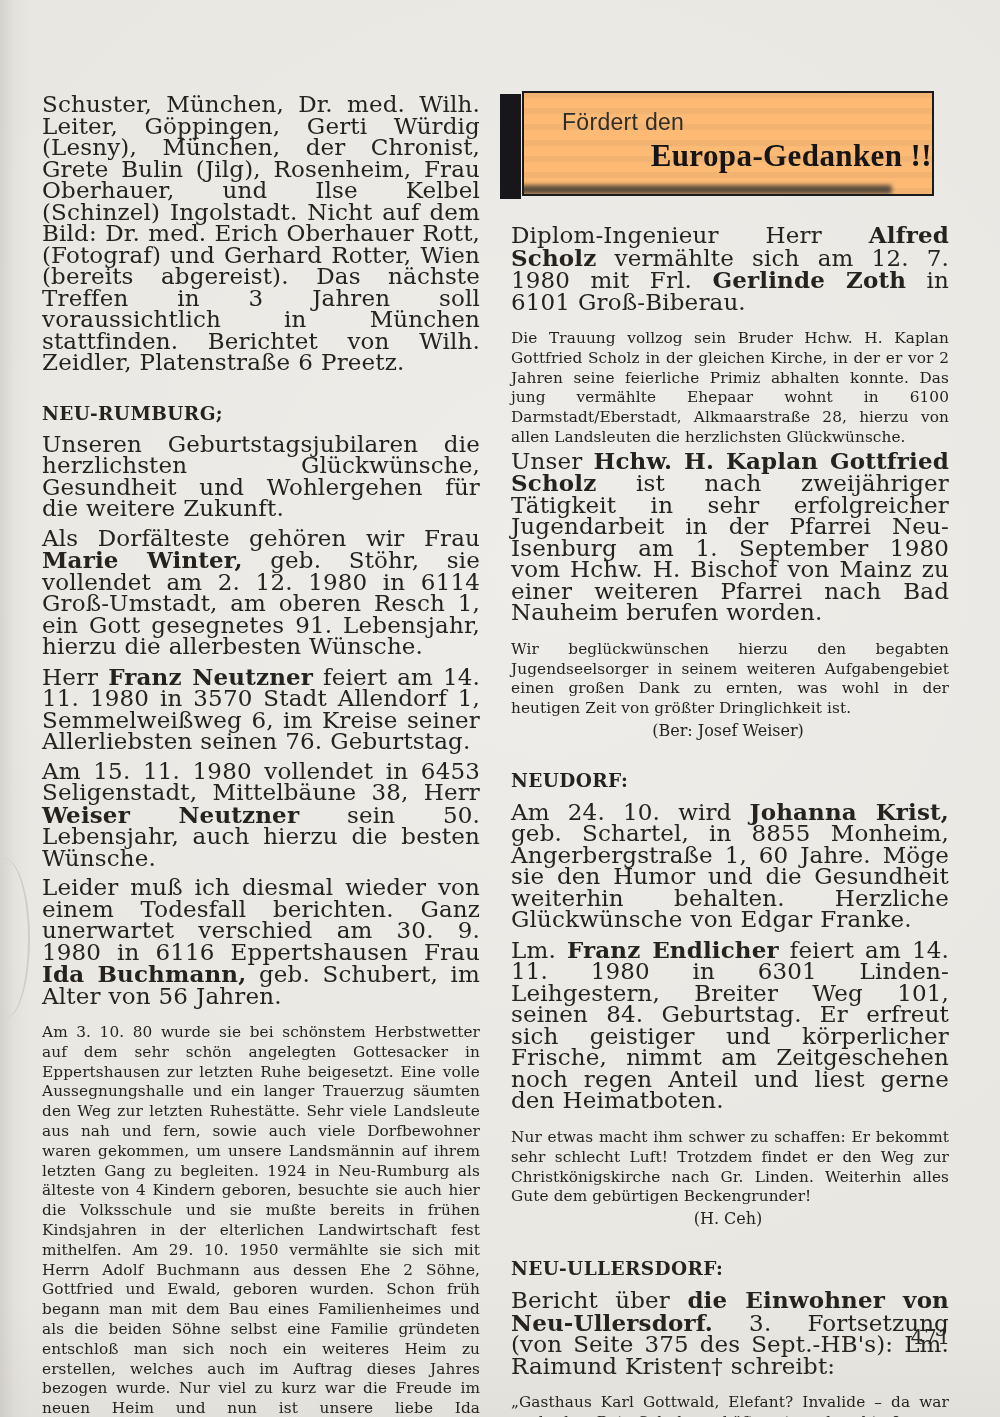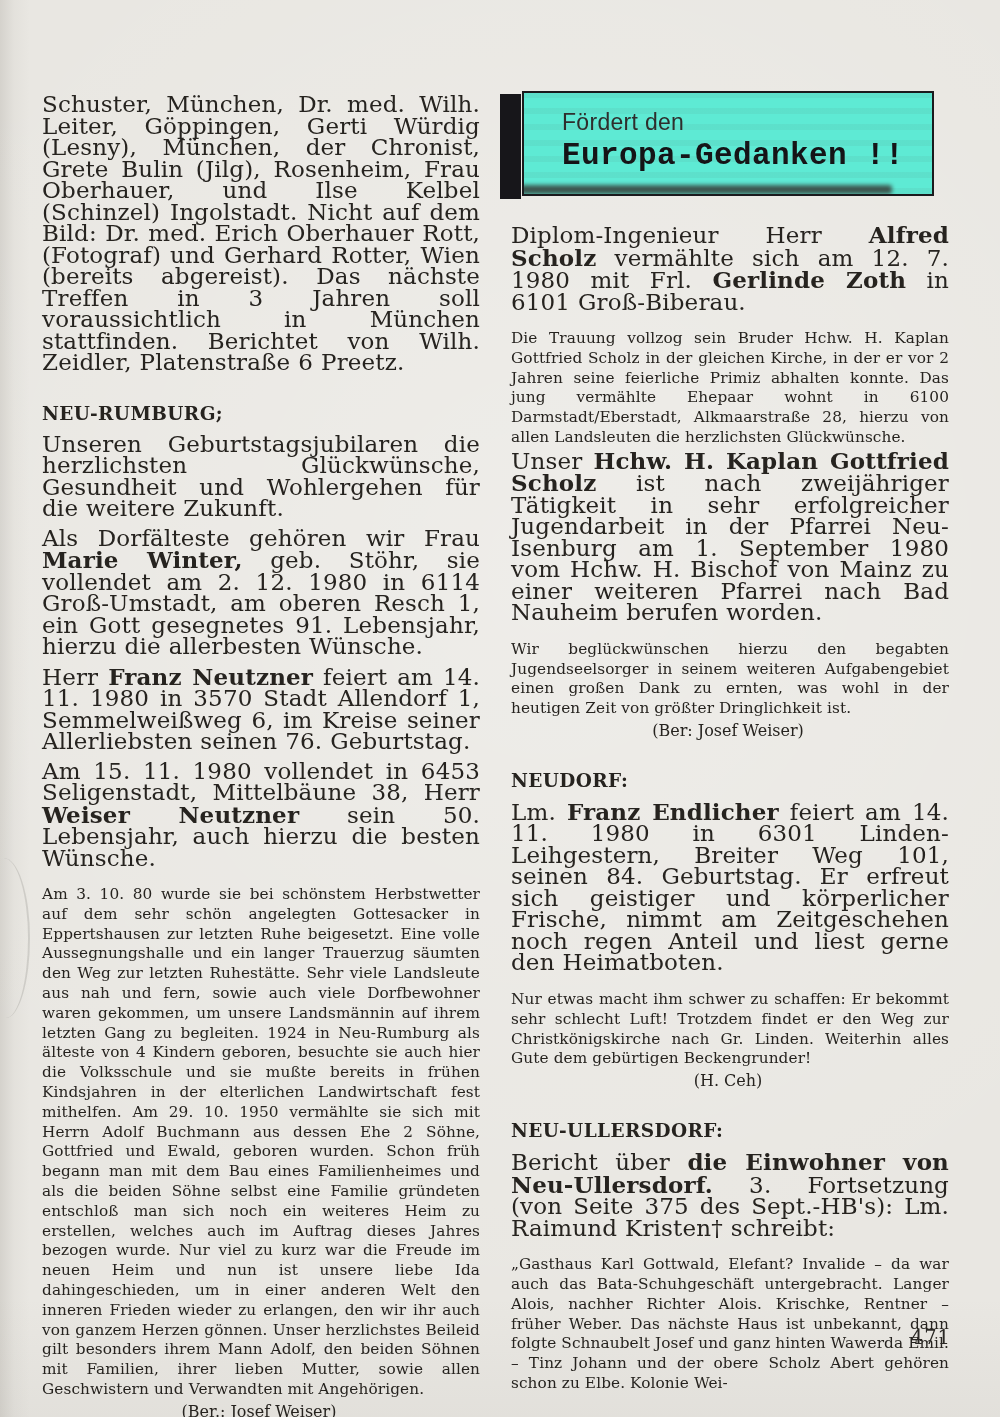--- a/index.html
+++ b/index.html
@@ -53,38 +53,38 @@
   b { font-weight: bold; }
 
   
   .banner { position: relative; height: 112px; margin-bottom: 24px; }
   .banner-bar {
     position: absolute; left: -11px; top: 6px; width: 21px; height: 105px;
     background: #17161a;
   }
   .banner-box {
     position: absolute; left: 11px; top: 3px; width: 412px; height: 105px;
-    background: #5eead4;
+    background: #fdba74;
     border: 2.5px solid #1b1a1d;
     box-sizing: border-box;
     overflow: hidden;
   }
   .banner-bleed {
     position: absolute; inset: 0; pointer-events: none; opacity: 0.06;
     background: repeating-linear-gradient(0deg, #4a463f 0 6px, transparent 6px 16px);
   }
   .banner-line1 {
     font-family: "Liberation Sans", "DejaVu Sans", sans-serif;
     font-size: 23px; color: #2e2d2c;
     margin: 16px 0 2px 38px; letter-spacing: 0.3px;
   }
   .banner-line2 {
-    font-family: Liberation Mono, monospace;
+    font-family: Liberation Serif, serif;
     font-size: 31px; font-weight: bold; color: #141316;
-    margin: 2px 0 0 38px; letter-spacing: 0.4px;
+    margin: 2px 0 0 38px; letter-spacing: 0.4px; text-align: right;
   }
   .banner-smudge {
     position: absolute; left: -4px; bottom: 0px; width: 372px; height: 9px;
     background: #35332f; opacity: 0.8; filter: blur(2.2px);
     border-radius: 3px;
   }
 
   .page-number {
     position: absolute; right: 49px; top: 1326px;
     font-size: 19.5px; letter-spacing: 1px; color: #2a2824;
@@ -96,40 +96,42 @@
 <div class="paper-shade"></div>
 <div class="pencil-arc"></div>
 
 <section class="column col-left">
   <p class="body"><span>Schuster, München, Dr. med. Wilh. Leiter, Göppingen, Gerti Würdig (Lesny), München, der Chronist, Grete Bulin (Jilg), Rosenheim, Frau Oberhauer, und Ilse Kelbel (Schinzel) Ingolstadt. Nicht auf dem Bild: Dr. med. Erich Oberhauer Rott, (Fotograf) und Gerhard Rotter, Wien (bereits abgereist). Das nächste Treffen in 3 Jahren soll voraussichtlich in München stattfinden. Berichtet von Wilh. Zeidler, Platenstraße 6 Preetz.</span></p>
   <h2 class="heading">NEU-RUMBURG;</h2>
   <p class="body"><span>Unseren Geburtstagsjubilaren die herzlichsten Glückwünsche, Gesundheit und Wohlergehen für die weitere Zukunft.</span></p>
   <p class="body"><span>Als Dorfälteste gehören wir Frau </span><b>Marie Winter,</b><span> geb. Stöhr, sie vollendet am 2. 12. 1980 in 6114 Groß-Umstadt, am oberen Resch 1, ein Gott gesegnetes 91. Lebensjahr, hierzu die allerbesten Wünsche.</span></p>
   <p class="body"><span>Herr </span><b>Franz Neutzner</b><span> feiert am 14. 11. 1980 in 3570 Stadt Allendorf 1, Semmelweißweg 6, im Kreise seiner Allerliebsten seinen 76. Geburtstag.</span></p>
   <p class="body"><span>Am 15. 11. 1980 vollendet in 6453 Seligenstadt, Mittelbäune 38, Herr </span><b>Weiser Neutzner</b><span> sein 50. Lebensjahr, auch hierzu die besten Wünsche.</span></p>
+  <p class="body"><span>Leider muß ich diesmal wieder von einem Todesfall berichten. Ganz unerwartet verschied am 30. 9. 1980 in 6116 Eppertshausen Frau </span><b>Ida Buchmann,</b><span> geb. Schubert, im Alter von 56 Jahren.</span></p>
   <p class="small"><span>Am 3. 10. 80 wurde sie bei schönstem Herbstwetter auf dem sehr schön angelegten Gottesacker in Eppertshausen zur letzten Ruhe beigesetzt. Eine volle Aussegnungshalle und ein langer Trauerzug säumten den Weg zur letzten Ruhestätte. Sehr viele Landsleute aus nah und fern, sowie auch viele Dorfbewohner waren gekommen, um unsere Landsmännin auf ihrem letzten Gang zu begleiten. 1924 in Neu-Rumburg als älteste von 4 Kindern geboren, besuchte sie auch hier die Volksschule und sie mußte bereits in frühen Kindsjahren in der elterlichen Landwirtschaft fest mithelfen. Am 29. 10. 1950 vermählte sie sich mit Herrn Adolf Buchmann aus dessen Ehe 2 Söhne, Gottfried und Ewald, geboren wurden. Schon früh begann man mit dem Bau eines Familienheimes und als die beiden Söhne selbst eine Familie gründeten entschloß man sich noch ein weiteres Heim zu erstellen, welches auch im Auftrag dieses Jahres bezogen wurde. Nur viel zu kurz war die Freude im neuen Heim und nun ist unsere liebe Ida dahingeschieden, um in einer anderen Welt den inneren Frieden wieder zu erlangen, den wir ihr auch von ganzem Herzen gönnen. Unser herzlichstes Beileid gilt besonders ihrem Mann Adolf, den beiden Söhnen mit Familien, ihrer lieben Mutter, sowie allen Geschwistern und Verwandten mit Angehörigen.</span></p>
   <p class="byline">(Ber.: Josef Weiser)</p>
 </section>
 
 <section class="column col-right">
   <div class="banner">
     <div class="banner-bar"></div>
     <div class="banner-box">
       <div class="banner-bleed"></div>
       <div class="banner-line1">Fördert den</div>
       <div class="banner-line2">Europa-Gedanken !!</div>
       <div class="banner-smudge"></div>
     </div>
   </div>
   <p class="body"><span>Diplom-Ingenieur Herr </span><b>Alfred Scholz</b><span> vermählte sich am 12. 7. 1980 mit Frl. </span><b>Gerlinde Zoth</b><span> in 6101 Groß-Biberau.</span></p>
   <p class="small"><span>Die Trauung vollzog sein Bruder Hchw. H. Kaplan Gottfried Scholz in der gleichen Kirche, in der er vor 2 Jahren seine feierliche Primiz abhalten konnte. Das jung vermählte Ehepaar wohnt in 6100 Darmstadt/Eberstadt, Alkmaarstraße 28, hierzu von allen Landsleuten die herzlichsten Glückwünsche.</span></p>
   <p class="body"><span>Unser </span><b>Hchw. H. Kaplan Gottfried Scholz</b><span> ist nach zweijähriger Tätigkeit in sehr erfolgreicher Jugendarbeit in der Pfarrei Neu-Isenburg am 1. September 1980 vom Hchw. H. Bischof von Mainz zu einer weiteren Pfarrei nach Bad Nauheim berufen worden.</span></p>
   <p class="small"><span>Wir beglückwünschen hierzu den begabten Jugendseelsorger in seinem weiteren Aufgabengebiet einen großen Dank zu ernten, was wohl in der heutigen Zeit von größter Dringlichkeit ist.</span></p>
   <p class="byline">(Ber: Josef Weiser)</p>
   <h2 class="heading">NEUDORF:</h2>
+  <p class="body"><span>Am 24. 10. wird </span><b>Johanna Krist,</b><span> geb. Schartel, in 8855 Monheim, Angerbergstraße 1, 60 Jahre. Möge sie den Humor und die Gesundheit weiterhin behalten. Herzliche Glückwünsche von Edgar Franke.</span></p>
   <p class="body"><span>Lm. </span><b>Franz Endlicher</b><span> feiert am 14. 11. 1980 in 6301 Linden-Leihgestern, Breiter Weg 101, seinen 84. Geburtstag. Er erfreut sich geistiger und körperlicher Frische, nimmt am Zeitgeschehen noch regen Anteil und liest gerne den Heimatboten.</span></p>
   <p class="small"><span>Nur etwas macht ihm schwer zu schaffen: Er bekommt sehr schlecht Luft! Trotzdem findet er den Weg zur Christkönigskirche nach Gr. Linden. Weiterhin alles Gute dem gebürtigen Beckengrunder!</span></p>
   <p class="byline">(H. Ceh)</p>
   <h2 class="heading">NEU-ULLERSDORF:</h2>
   <p class="body"><span>Bericht über </span><b>die Einwohner von Neu-Ullersdorf.</b><span> 3. Fortsetzung (von Seite 375 des Sept.-HB's): Lm. Raimund Kristen† schreibt:</span></p>
   <p class="small"><span>„Gasthaus Karl Gottwald, Elefant? Invalide – da war auch das Bata-Schuhgeschäft untergebracht. Langer Alois, nachher Richter Alois. Krischke, Rentner – früher Weber. Das nächste Haus ist unbekannt, dann folgte Schnaubelt Josef und ganz hinten Wawerda Emil. – Tinz Johann und der obere Scholz Abert gehören schon zu Elbe. Kolonie Wei-</span></p>
 </section>
 
 <div class="page-number">471</div>
 

